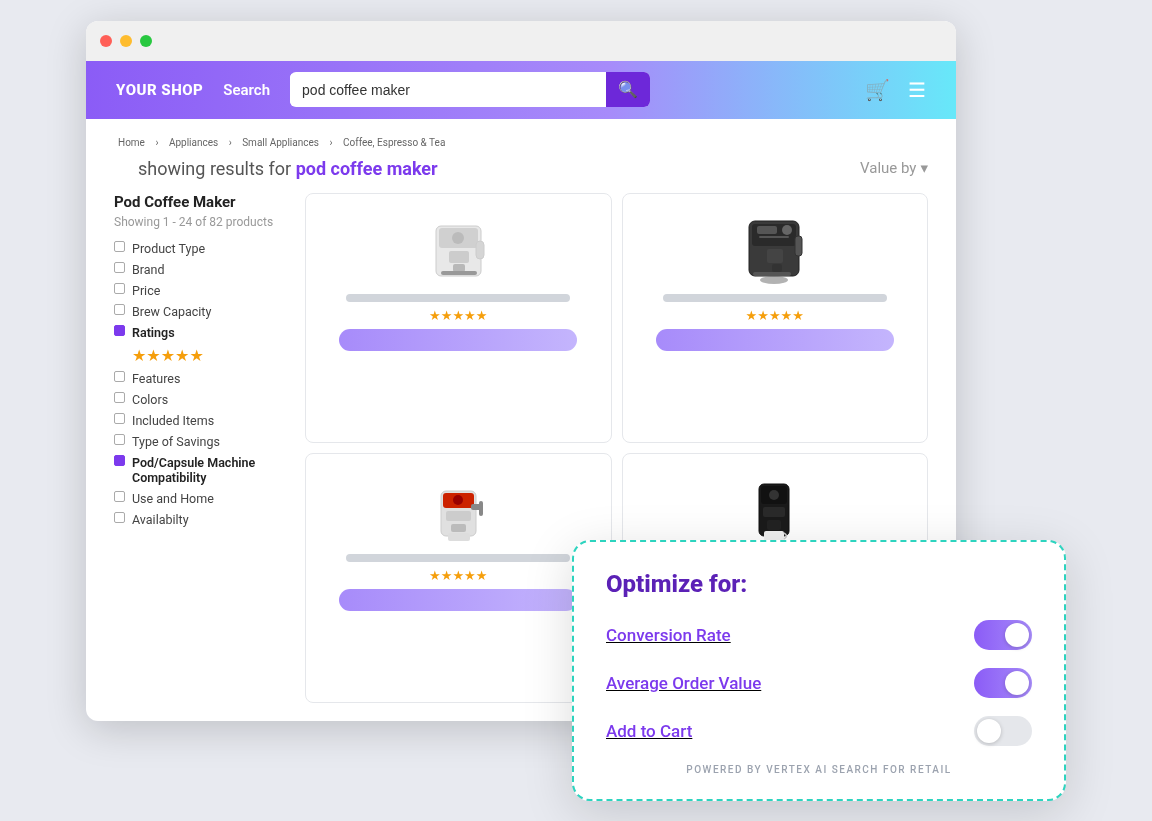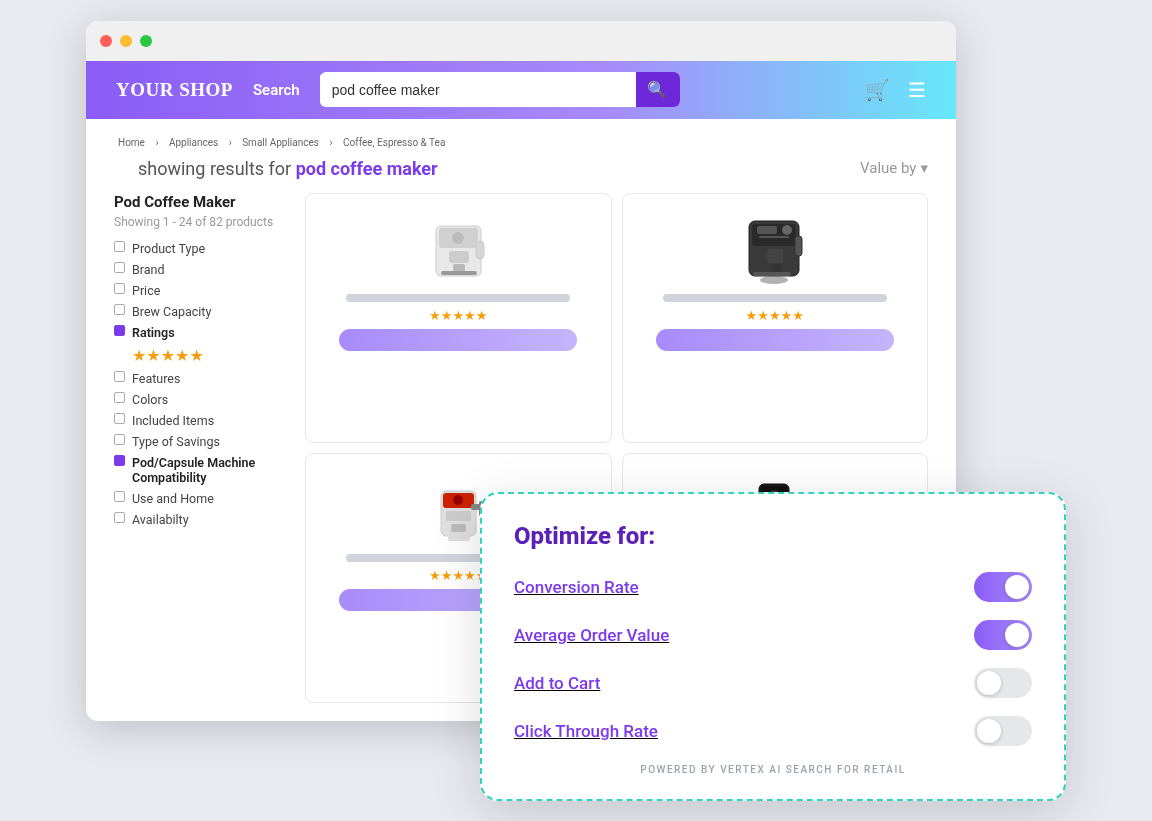--- a/index.html
+++ b/index.html
@@ -54,23 +54,22 @@
       background: linear-gradient(90deg, #8b5cf6 0%, #a78bfa 60%, #67e8f9 100%);
       height: 58px;
       display: flex;
       align-items: center;
       padding: 0 30px;
       gap: 20px;
     }
     .header-logo {
       color: #fff;
       font-weight: 800;
-      font-size: 19px;
+      font-size: 15px;
       letter-spacing: 0.5px;
-      font-family: Liberation Serif, serif;
     }
     .header-search-label {
       color: #fff;
       font-weight: 600;
       font-size: 15px;
     }
     .header-search-box {
       display: flex;
       align-items: center;
       flex: 1;
@@ -246,21 +245,21 @@
       border-radius: 11px;
       border: none;
       cursor: pointer;
     }
 
     
     .optimize-panel {
       position: absolute;
       bottom: 0;
       right: 0;
-      width: 586px;
+      width: 494px;
       background: #fff;
       border-radius: 18px;
       box-shadow: 0 12px 50px rgba(0,0,0,0.15);
       padding: 28px 32px 24px;
       border: 2.5px dashed #2dd4bf;
     }
 
     .optimize-title {
       font-size: 24px;
       font-weight: 800;
@@ -548,23 +547,17 @@
       </div>
     </div>
 
     <div class="optimize-row">
       <span class="optimize-label">Add to Cart</span>
       <div class="toggle off">
         <div class="toggle-knob"></div>
       </div>
     </div>
 
-    <div class="optimize-row">
-      <span class="optimize-label">Click Through Rate</span>
-      <div class="toggle off">
-        <div class="toggle-knob"></div>
-      </div>
-    </div>
 
     <div class="powered-by">POWERED BY VERTEX AI SEARCH FOR RETAIL</div>
   </div>
 
 </div>
 
 </body></html>

